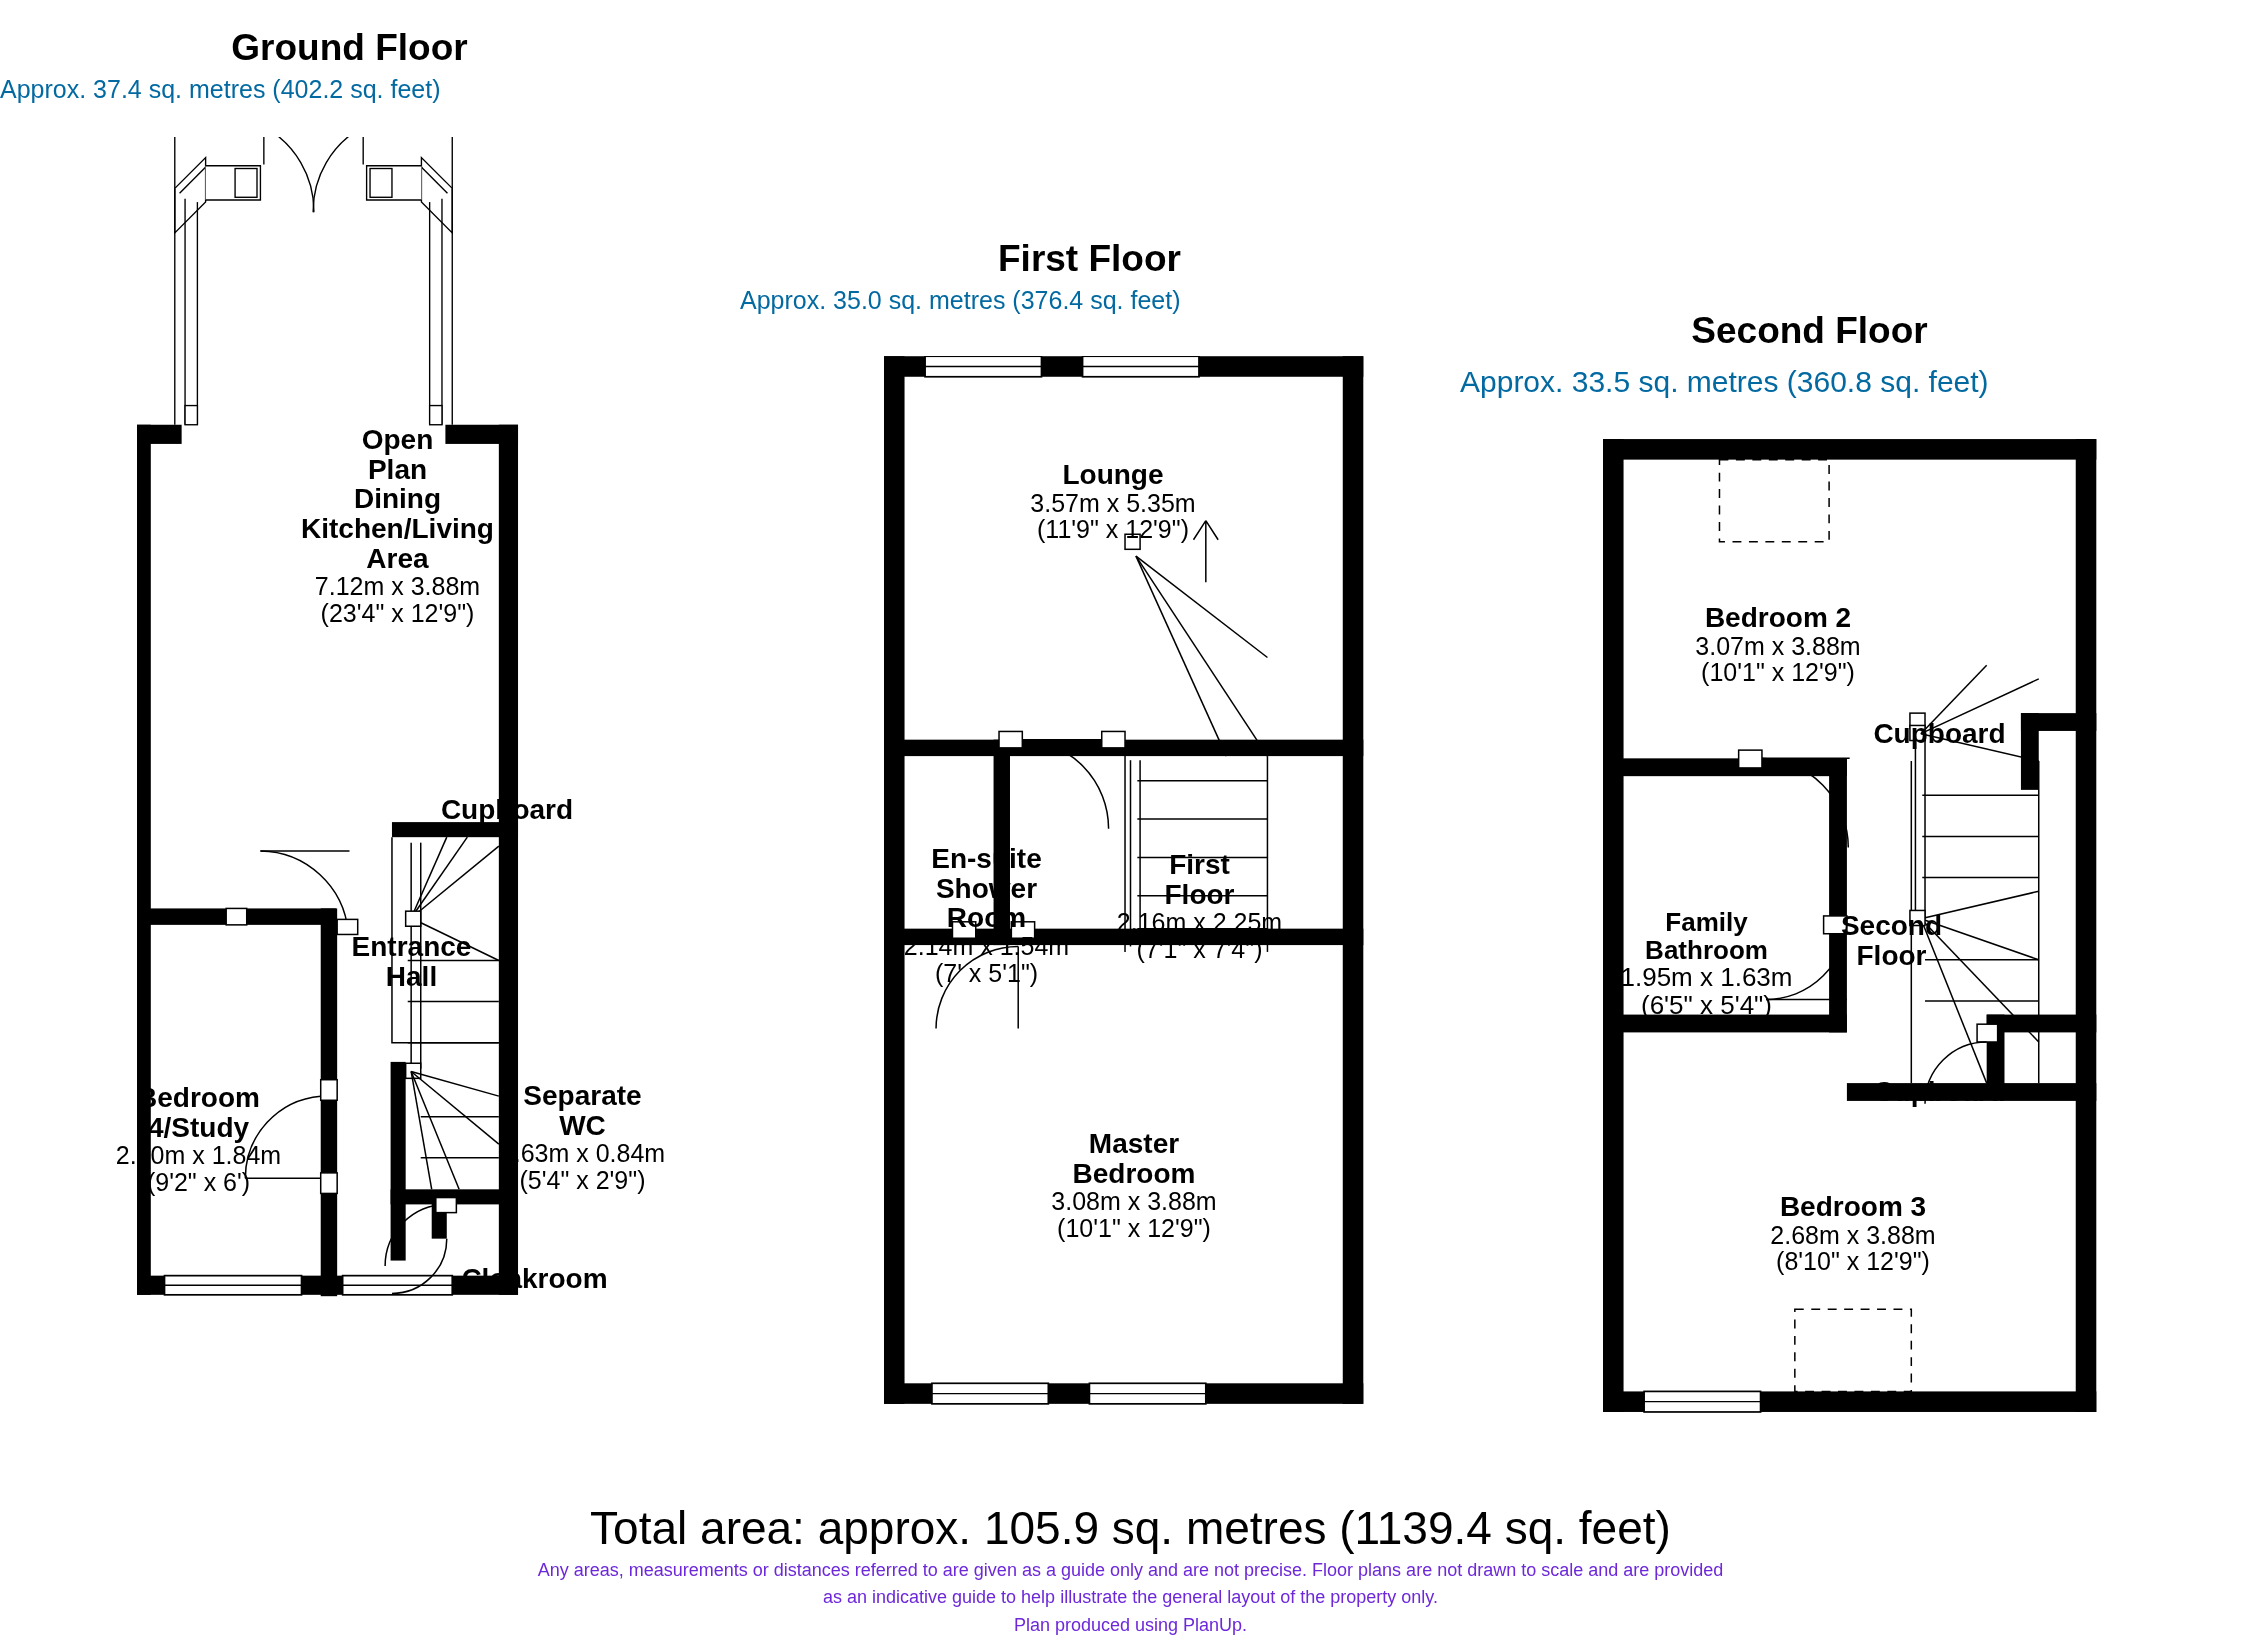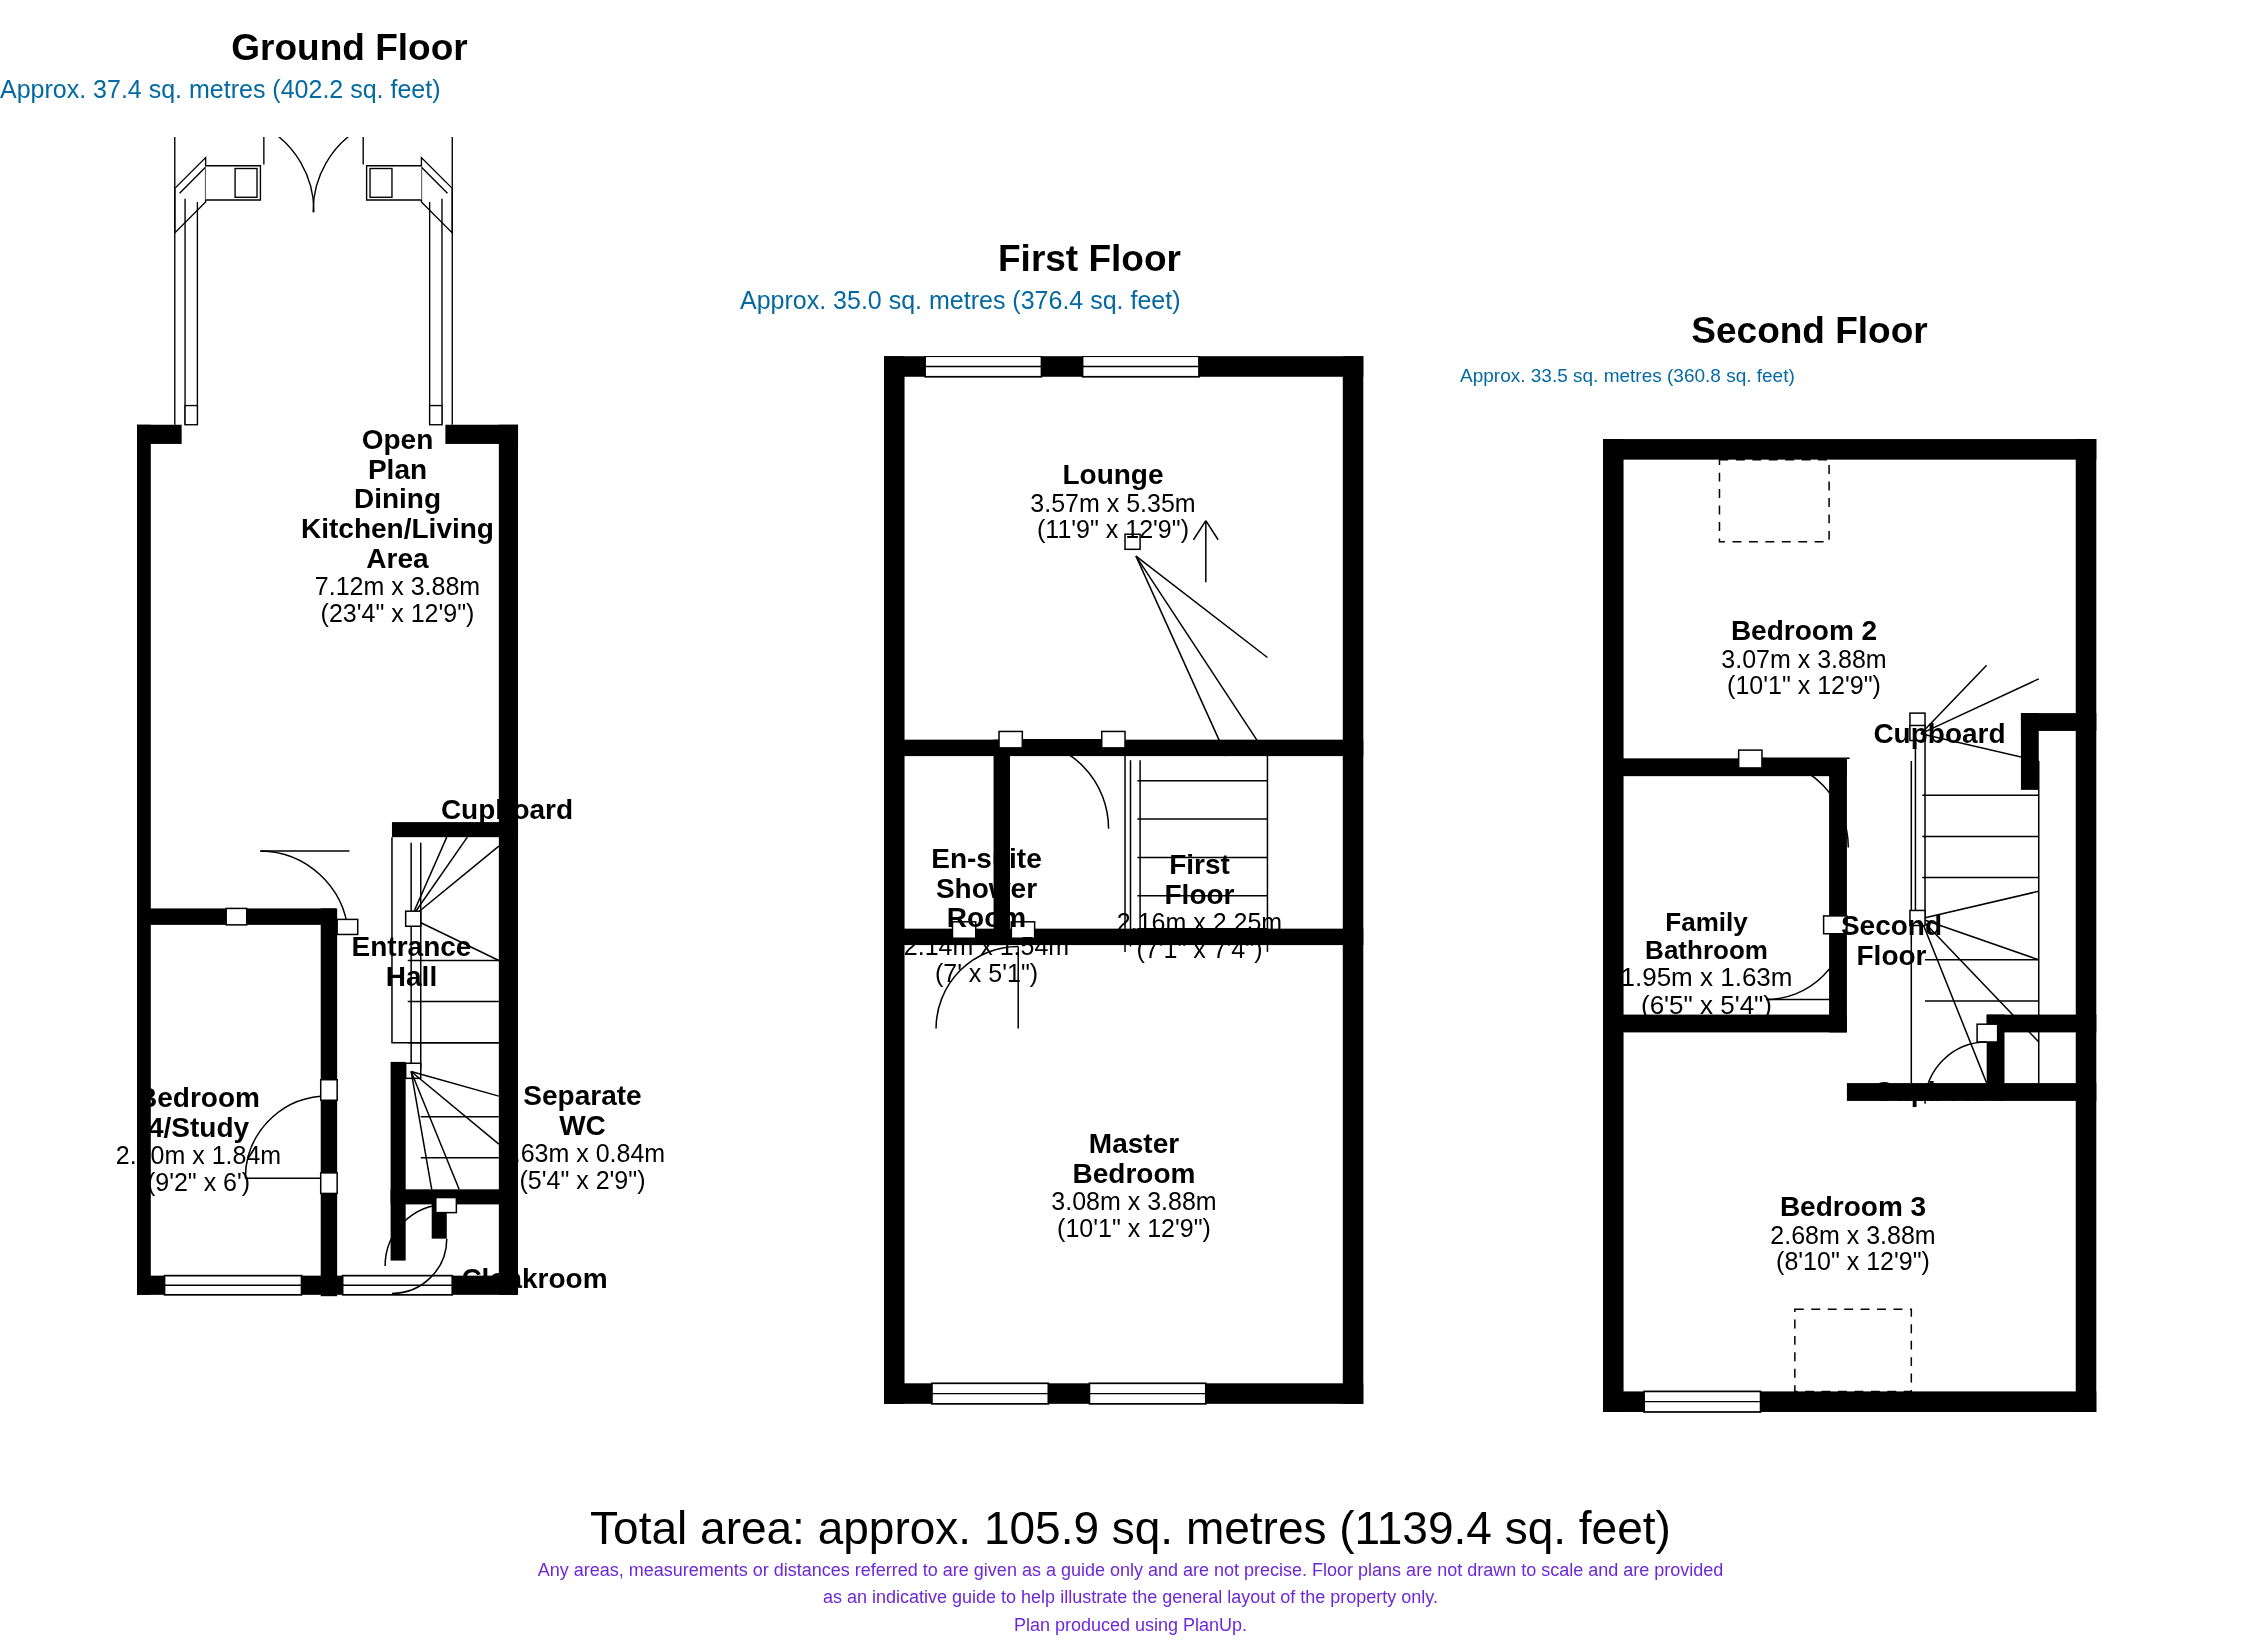--- a/index.html
+++ b/index.html
@@ -25,21 +25,21 @@
     white-space:nowrap;
   }
 
   .gf-title{position:absolute;left:0px;top:27px;width:699px;font-size:37px;}
   .gf-sub  {position:absolute;left:0px;top:75px;width:699px;font-size:25px;}
 
   .ff-title{position:absolute;left:740px;top:238px;width:699px;font-size:37px;}
   .ff-sub  {position:absolute;left:740px;top:286px;width:699px;font-size:25px;}
 
   .sf-title{position:absolute;left:1460px;top:310px;width:699px;font-size:37px;}
-  .sf-sub  {position:absolute;left:1460px;top:365px;width:699px;font-size:19px;}
+  .sf-sub  {position:absolute;left:1460px;top:365px;width:699px;font-size:30px;}
 
   
   .room{
     position:absolute;
     text-align:center;
     line-height:1.06;
     white-space:nowrap;
     pointer-events:none;
   }
   .room .nm{font-weight:bold;font-size:28px;display:block;}
@@ -380,21 +380,21 @@
       <line x1="464" y1="700" x2="636" y2="660"></line>
       <line x1="464" y1="700" x2="636" y2="880"></line>
       <line x1="464" y1="700" x2="560" y2="940"></line>
       <line x1="470" y1="760" x2="636" y2="760"></line>
       <line x1="470" y1="820" x2="636" y2="820"></line>
       <rect x="448" y="688" width="22" height="22" fill="#fff"></rect>
     </g>
   </svg>
   </div>
 
-  <div class="room" style="left:1624px;top:616px;width:308px;margin-left:26px;">
+  <div class="room" style="left:1624px;top:603px;width:308px;">
     <span class="nm">Bedroom 2</span>
     <span class="dm">3.07m x 3.88m</span>
     <span class="df">(10'1" x 12'9")</span>
   </div>
 
   <div class="room" style="left:1782px;top:719px;width:315px;">
     <span class="nm">Cupboard</span>
   </div>
 
   <div class="room small" style="left:1583px;top:909px;width:247px;">

